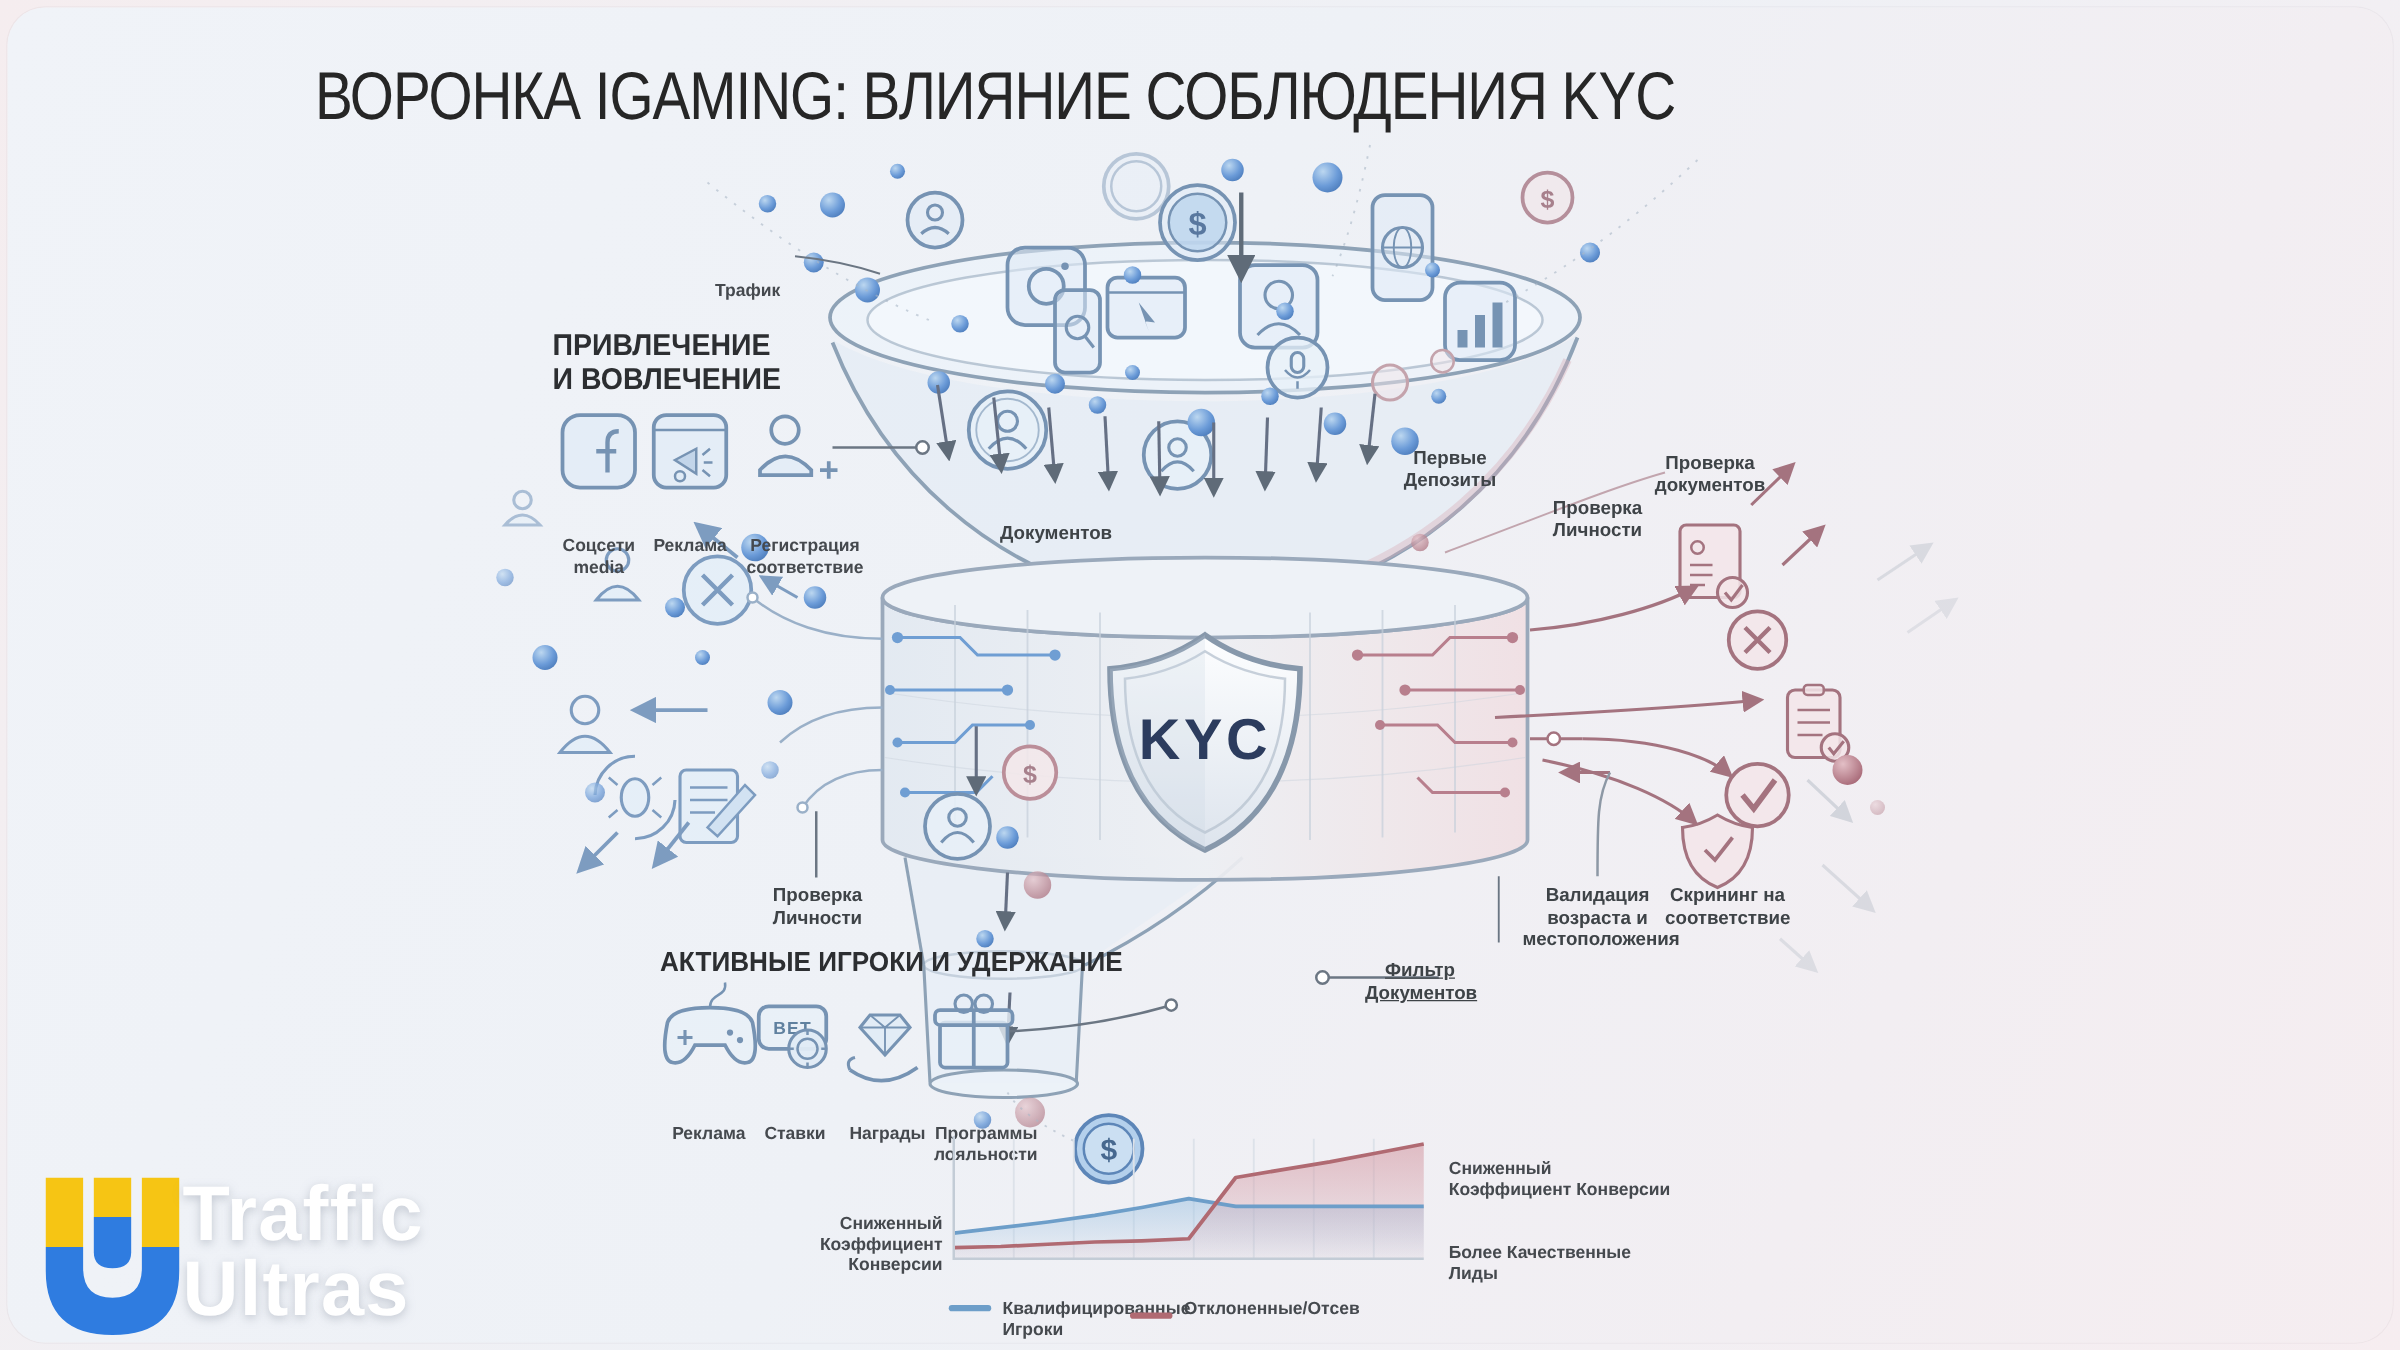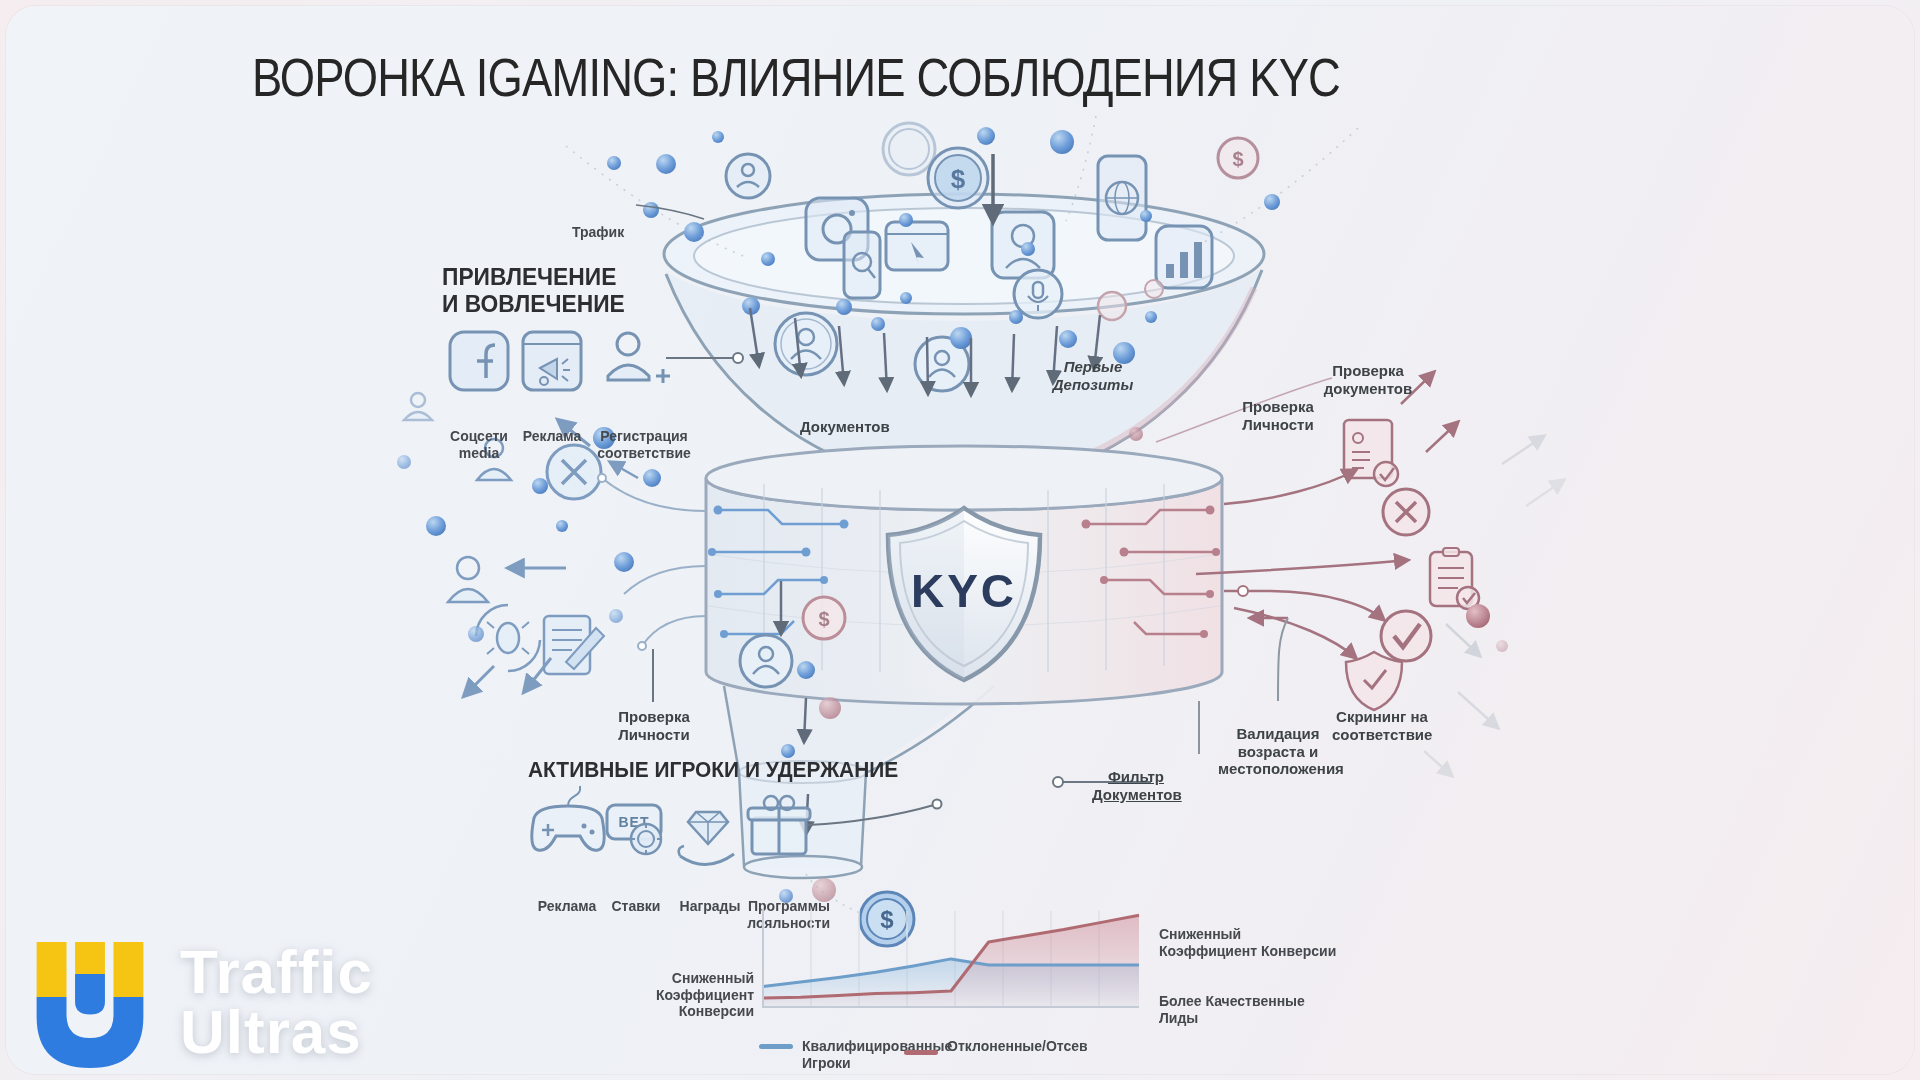--- a/index.html
+++ b/index.html
@@ -17,21 +17,21 @@
          color:#3e4347;white-space:pre-line;}
   .label-sm{font-size:14px;color:#45494e;margin-top:30px;}
   .heading{position:absolute;font-weight:bold;font-size:24px;line-height:1.12;
            color:#2c2e31;white-space:pre-line;transform:scaleX(.95);transform-origin:left;}
   .center{text-align:center;}
   .right{text-align:right;}
   .chart{position:absolute;left:753px;top:897px;width:384px;height:118px;}
   .legend-item{position:absolute;display:flex;gap:9px;align-items:flex-start;}
   .legend-swatch{width:34px;height:5px;border-radius:3px;margin-top:6px;flex:none;}
   .legend-text{font-weight:bold;font-size:14px;line-height:1.2;color:#45494e;white-space:pre-line;}
-  .logo{position:absolute;left:30px;top:936px;display:flex;gap:36px;align-items:flex-start;}
+  .logo{position:absolute;left:30px;top:936px;display:flex;gap:2px;align-items:flex-start;}
   .logo-text{font-weight:bold;font-size:62px;line-height:.96;color:#ffffff;letter-spacing:1px;
              text-shadow:0 2px 8px rgba(150,158,172,.5);}
 </style>
 </head>
 <body>
 
 <div class="frame">
 <div class="card">
 
 <svg class="art" viewBox="0 0 1920 1080">
@@ -474,38 +474,38 @@
 
 <div class="heading" style="left:436px;top:258px;">ПРИВЛЕЧЕНИЕ
 И ВОВЛЕЧЕНИЕ</div>
 <div class="label label-sm center" style="left:428px;top:392px;width:90px;">Соцсети
 media</div>
 <div class="label label-sm center" style="left:506px;top:392px;width:80px;">Реклама</div>
 <div class="label label-sm center" style="left:578px;top:392px;width:120px;">Регистрация
 соответствие</div>
 
 <div class="label" style="left:794px;top:412px;">Документов</div>
-<div class="label center" style="left:1041px;top:352px;width:92px;font-style:italic;">Первые
+<div class="label center" style="left:1108px;top:352px;width:92px;">Первые
 Депозиты</div>
 
 <div class="label center" style="left:608px;top:702px;width:80px;">Проверка
 Личности</div>
 
 <div class="heading" style="left:522px;top:752px;font-size:22px;">АКТИВНЫЕ ИГРОКИ И УДЕРЖАНИЕ</div>
 <div class="label label-sm center" style="left:526px;top:862px;width:70px;">Реклама</div>
 <div class="label label-sm center" style="left:598px;top:862px;width:64px;">Ставки</div>
 <div class="label label-sm center" style="left:668px;top:862px;width:72px;">Награды</div>
 <div class="label label-sm center" style="left:728px;top:862px;width:96px;text-align:right;">Программы
 лояльности</div>
 
 <div class="label center" style="left:1316px;top:356px;width:92px;">Проверка
 документов</div>
 <div class="label center" style="left:1232px;top:392px;width:80px;">Проверка
 Личности</div>
-<div class="label center" style="left:1212px;top:702px;width:120px;margin-top:17px;">Валидация
+<div class="label center" style="left:1212px;top:702px;width:120px;">Валидация
 возраста и
 местоположения</div>
 <div class="label center" style="left:1326px;top:702px;width:100px;">Скрининг на
 соответствие</div>
 <div class="label center" style="left:1086px;top:762px;width:88px;text-decoration:underline;">Фильтр
 Документов</div>
 
 <svg class="chart" id="chart-svg" viewBox="0 0 384 118">
   <defs>
     <linearGradient id="gBlueArea" x1="0" y1="0" x2="0" y2="1">

